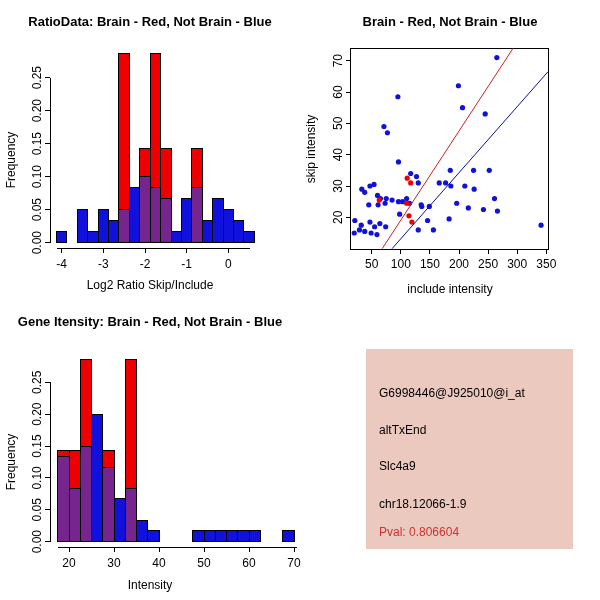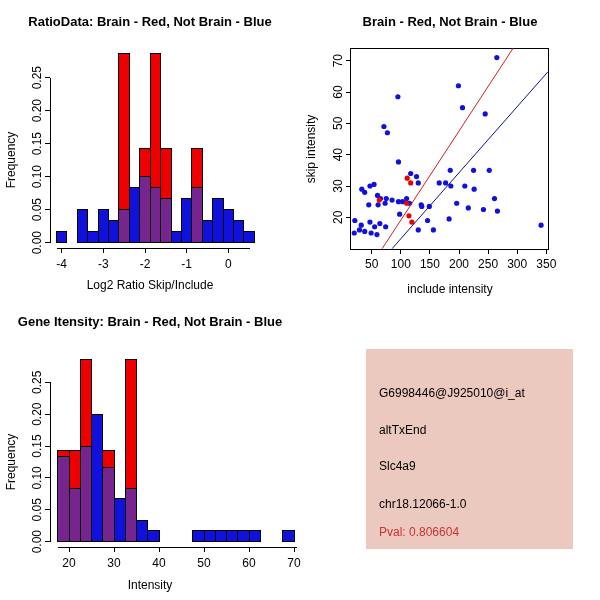--- a/index.html
+++ b/index.html
@@ -233,18 +233,18 @@
         <line x1="294" y1="247.3" x2="294" y2="252.3" stroke="#000" shape-rendering="crispEdges"></line>
         <text x="294" y="267.3" text-anchor="middle" class="tick">70</text>
       </g>
   </svg>
 
   <div id="p4">
     <div class="infobox">
       <div class="iline" style="top:37px">G6998446@J925010@i_at</div>
       <div class="iline" style="top:74px">altTxEnd</div>
       <div class="iline" style="top:110px">Slc4a9</div>
-      <div class="iline" style="top:148px">chr18.12066-1.0</div>
+      <div class="iline" style="top:148px">chr18.12066-1.9</div>
       <div class="iline pval" style="top:176px">Pval: 0.806604</div>
     </div>
   </div>
 
 </div>
 
 </body></html>

